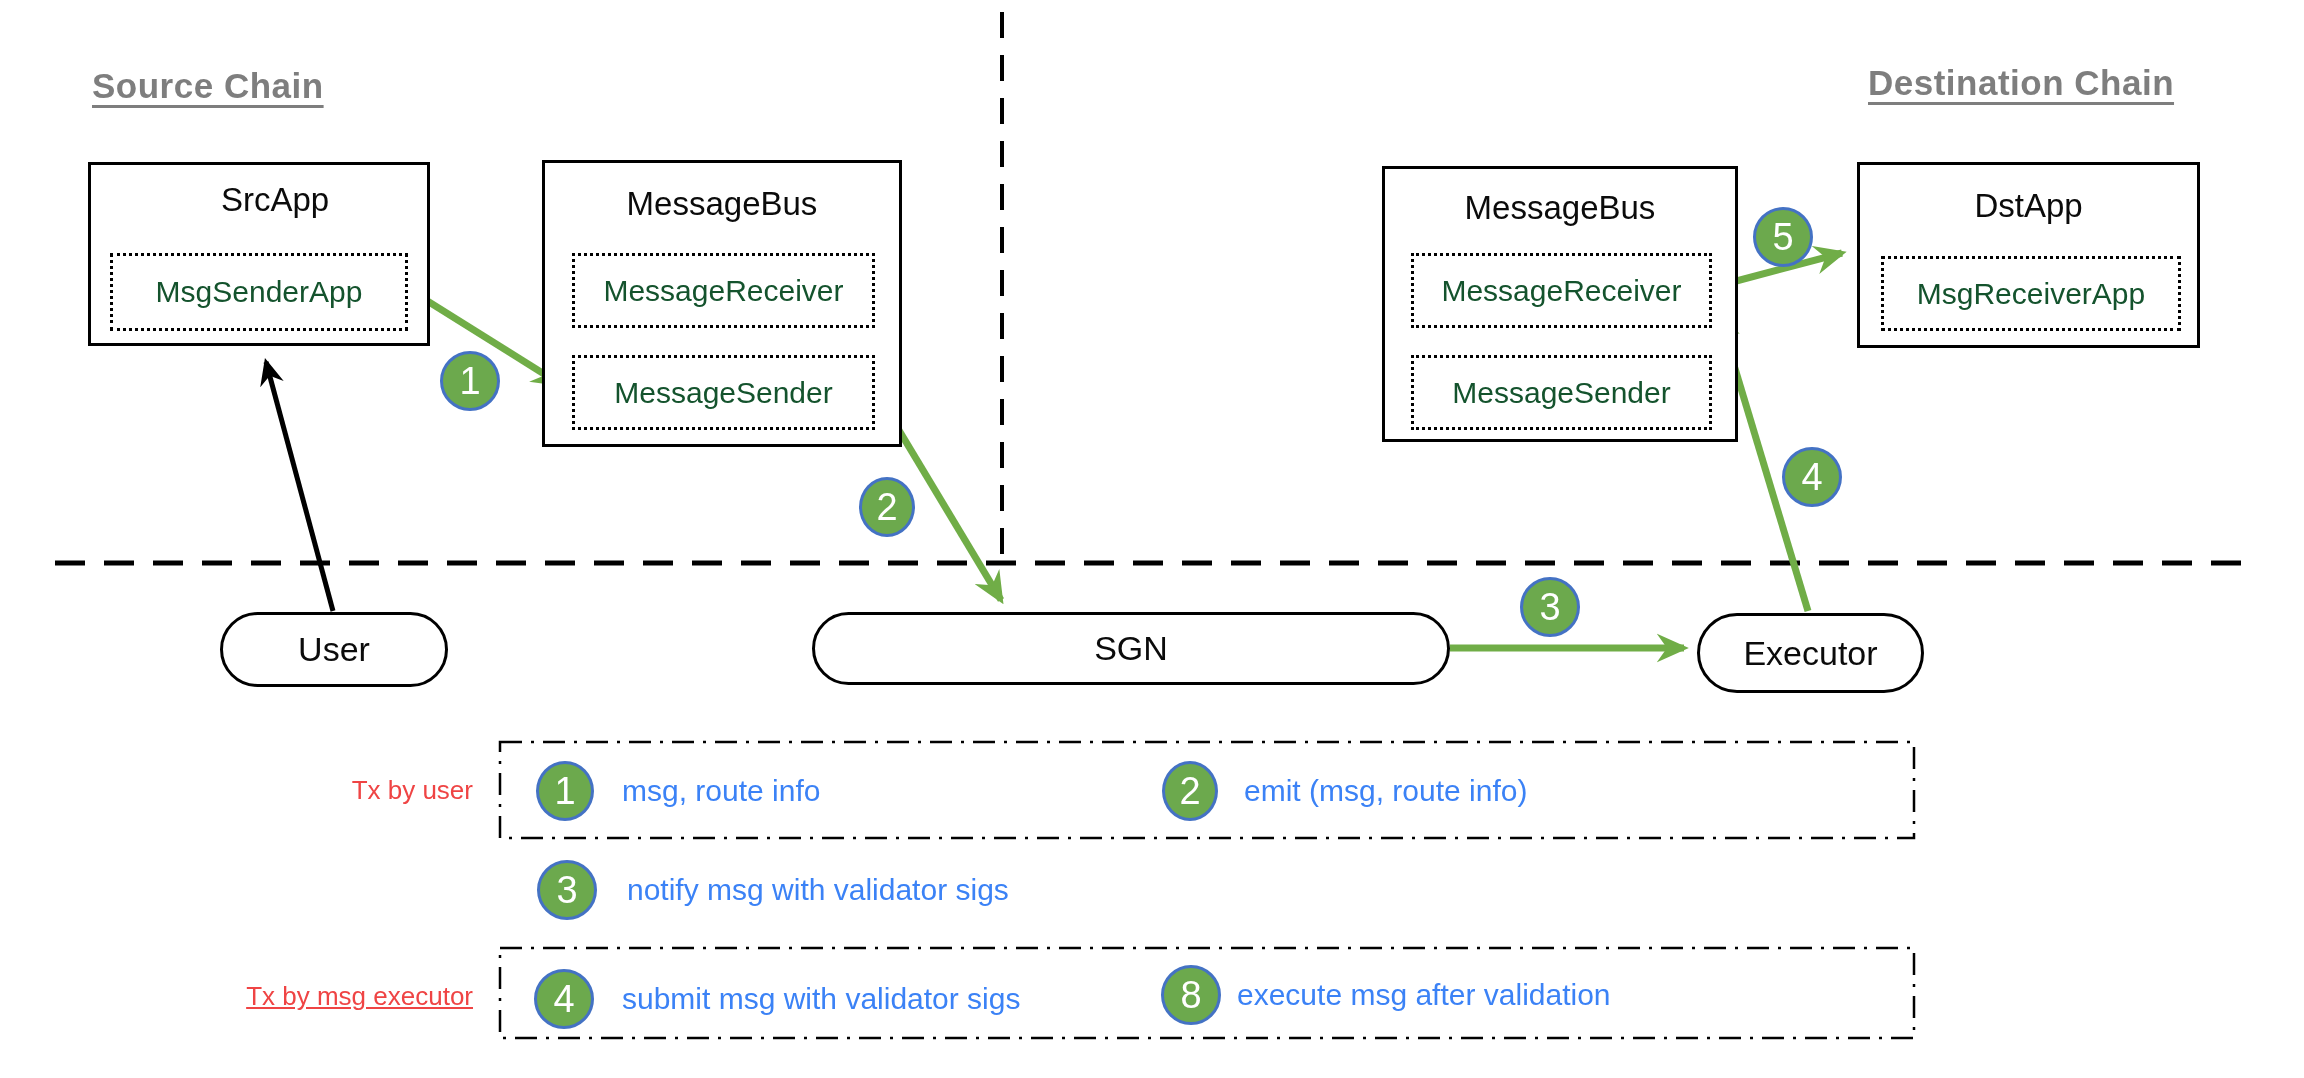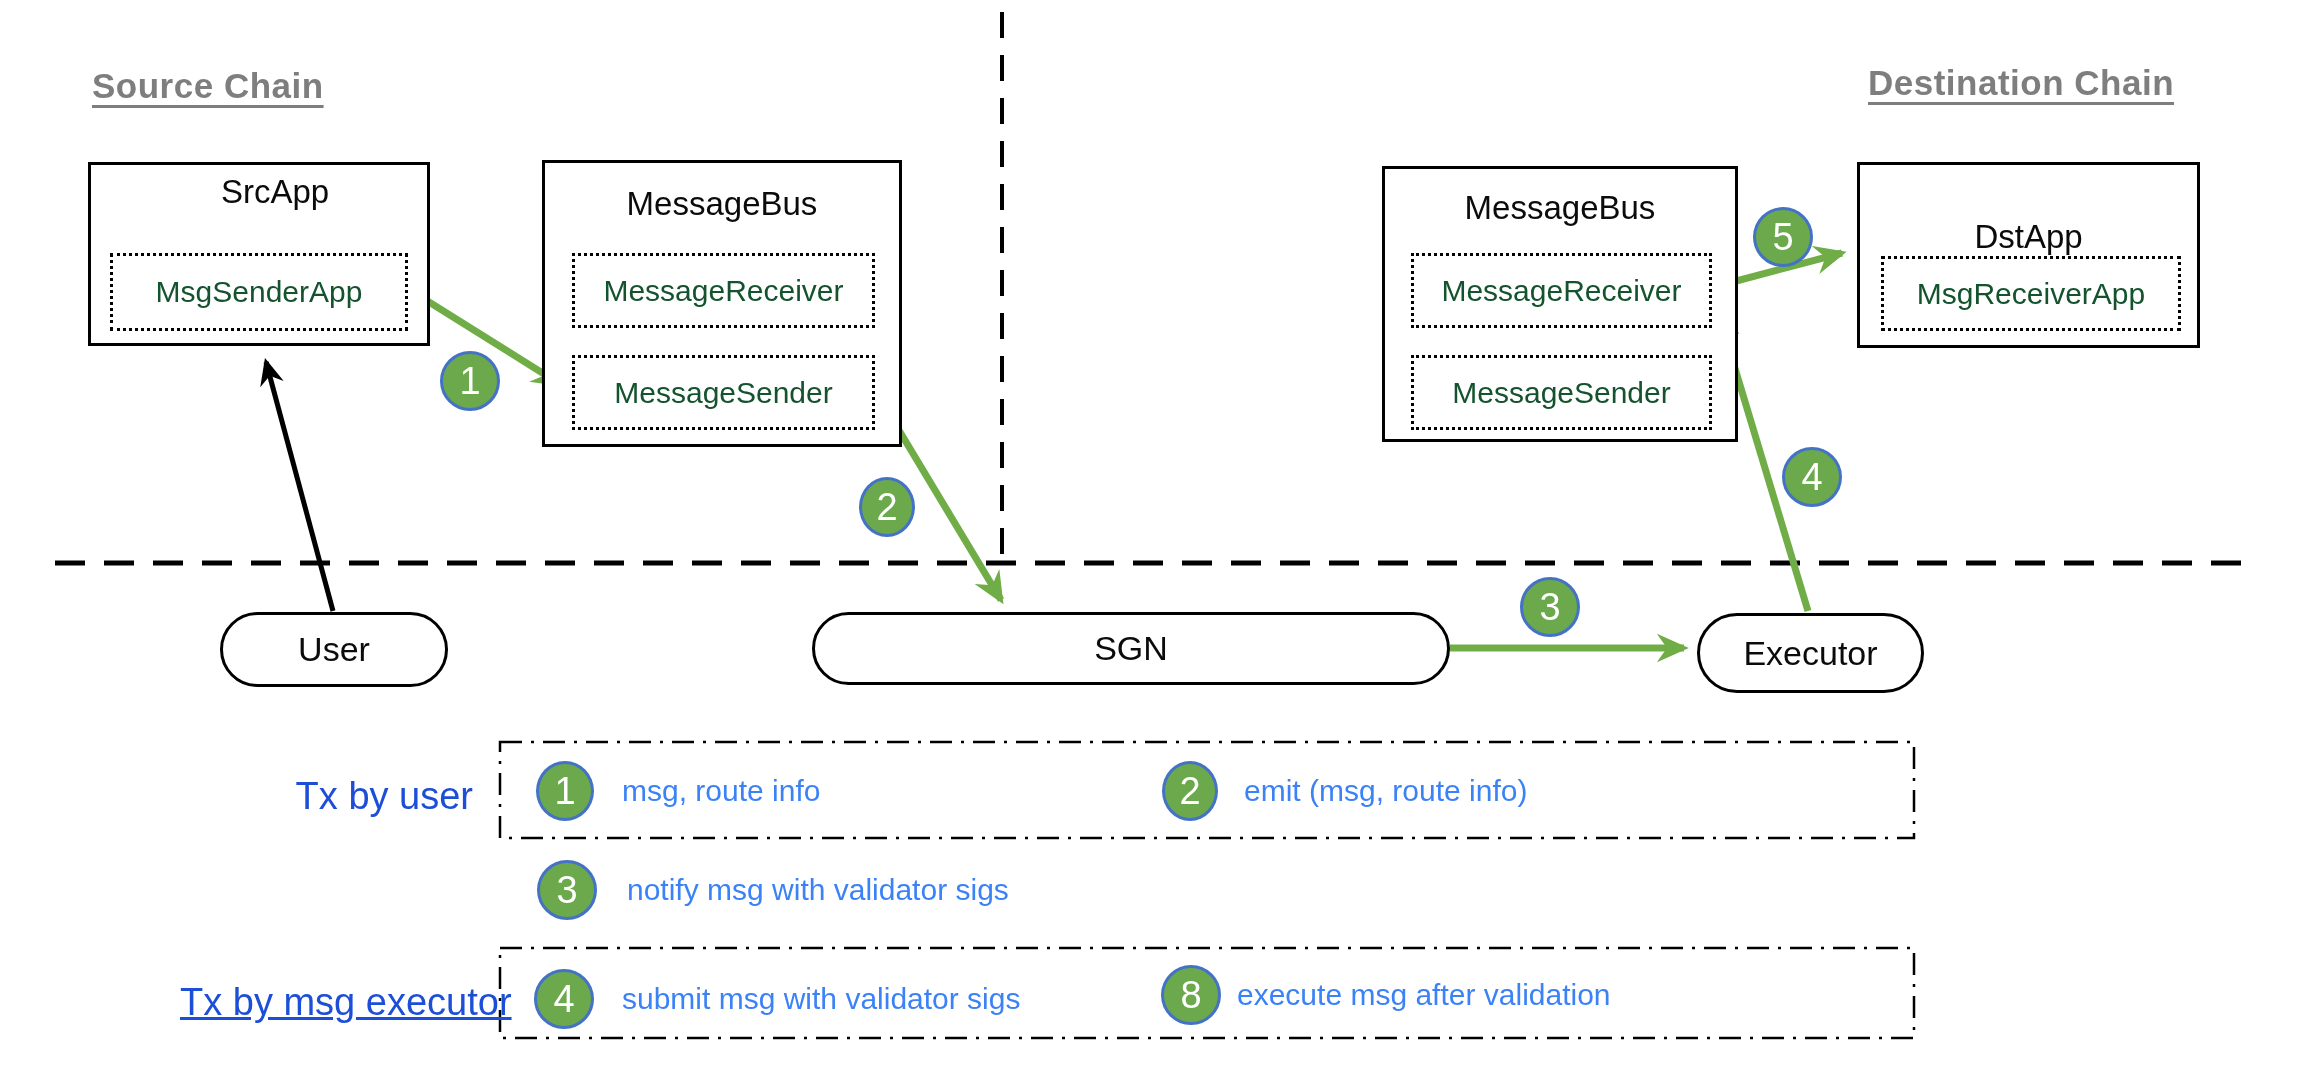--- a/index.html
+++ b/index.html
@@ -30,21 +30,21 @@
   .badge{
     position:absolute;width:60px;height:60px;border-radius:50%;
     background:#6ca94d;border:3px solid #4472c4;box-sizing:border-box;
     display:flex;align-items:center;justify-content:center;
     color:#ffffff;font-size:38px;line-height:1;
   }
   .legend-text{
     position:absolute;font-size:30px;color:#3b82f6;white-space:nowrap;
   }
   .side-label{
-    position:absolute;font-size:38px;color:#1d4ed8;text-align:right;white-space:nowrap;
+    position:absolute;font-size:26px;color:#ef4444;text-align:right;white-space:nowrap;
   }
   svg.overlay{position:absolute;left:0;top:0;pointer-events:none;}
 </style>
 </head>
 <body>
 
 <div id="stage">
 
   <svg class="overlay" width="2304" height="1078" viewBox="0 0 2304 1078">
     <defs>
@@ -68,38 +68,38 @@
     <line x1="876" y1="392" x2="1001" y2="600" stroke="#70ad47" stroke-width="7" marker-end="url(#ah-green)"></line>
     <line x1="1450" y1="648" x2="1684" y2="648" stroke="#70ad47" stroke-width="7" marker-end="url(#ah-green)"></line>
     <line x1="1808" y1="611" x2="1718" y2="312" stroke="#70ad47" stroke-width="7" marker-end="url(#ah-green)"></line>
     <line x1="1710" y1="288" x2="1842" y2="253" stroke="#70ad47" stroke-width="7" marker-end="url(#ah-green)"></line>
   </svg>
 
   <div class="heading" style="left:92px;top:66px;">Source Chain</div>
   <div class="heading" style="left:1868px;top:63px;">Destination Chain</div>
 
   <div class="box" style="left:88px;top:162px;width:342px;height:184px;">
-    <div class="box-title" style="top:8px;margin-left:32px;">SrcApp</div>
+    <div class="box-title" style="top:16px;margin-left:32px;">SrcApp</div>
     <div class="dotted" style="left:19px;top:88px;width:298px;height:78px;">MsgSenderApp</div>
   </div>
 
   <div class="box" style="left:542px;top:160px;width:360px;height:287px;">
     <div class="box-title" style="top:22px;">MessageBus</div>
     <div class="dotted" style="left:27px;top:90px;width:303px;height:75px;">MessageReceiver</div>
     <div class="dotted" style="left:27px;top:192px;width:303px;height:75px;">MessageSender</div>
   </div>
 
   <div class="box" style="left:1382px;top:166px;width:356px;height:276px;">
     <div class="box-title" style="top:20px;">MessageBus</div>
     <div class="dotted" style="left:26px;top:84px;width:301px;height:75px;">MessageReceiver</div>
     <div class="dotted" style="left:26px;top:186px;width:301px;height:75px;">MessageSender</div>
   </div>
 
   <div class="box" style="left:1857px;top:162px;width:343px;height:186px;">
-    <div class="box-title" style="top:22px;margin-top:31px;">DstApp</div>
+    <div class="box-title" style="top:22px;">DstApp</div>
     <div class="dotted" style="left:21px;top:91px;width:300px;height:75px;">MsgReceiverApp</div>
   </div>
 
   <div class="pill" style="left:812px;top:612px;width:638px;height:73px;">SGN</div>
   <div class="pill" style="left:220px;top:612px;width:228px;height:75px;">User</div>
   <div class="pill" style="left:1697px;top:613px;width:227px;height:80px;">Executor</div>
 
   <div class="badge" style="left:440px;top:351px;">1</div>
   <div class="badge" style="left:859px;top:477px;width:56px;">2</div>
   <div class="badge" style="left:1520px;top:577px;">3</div>

